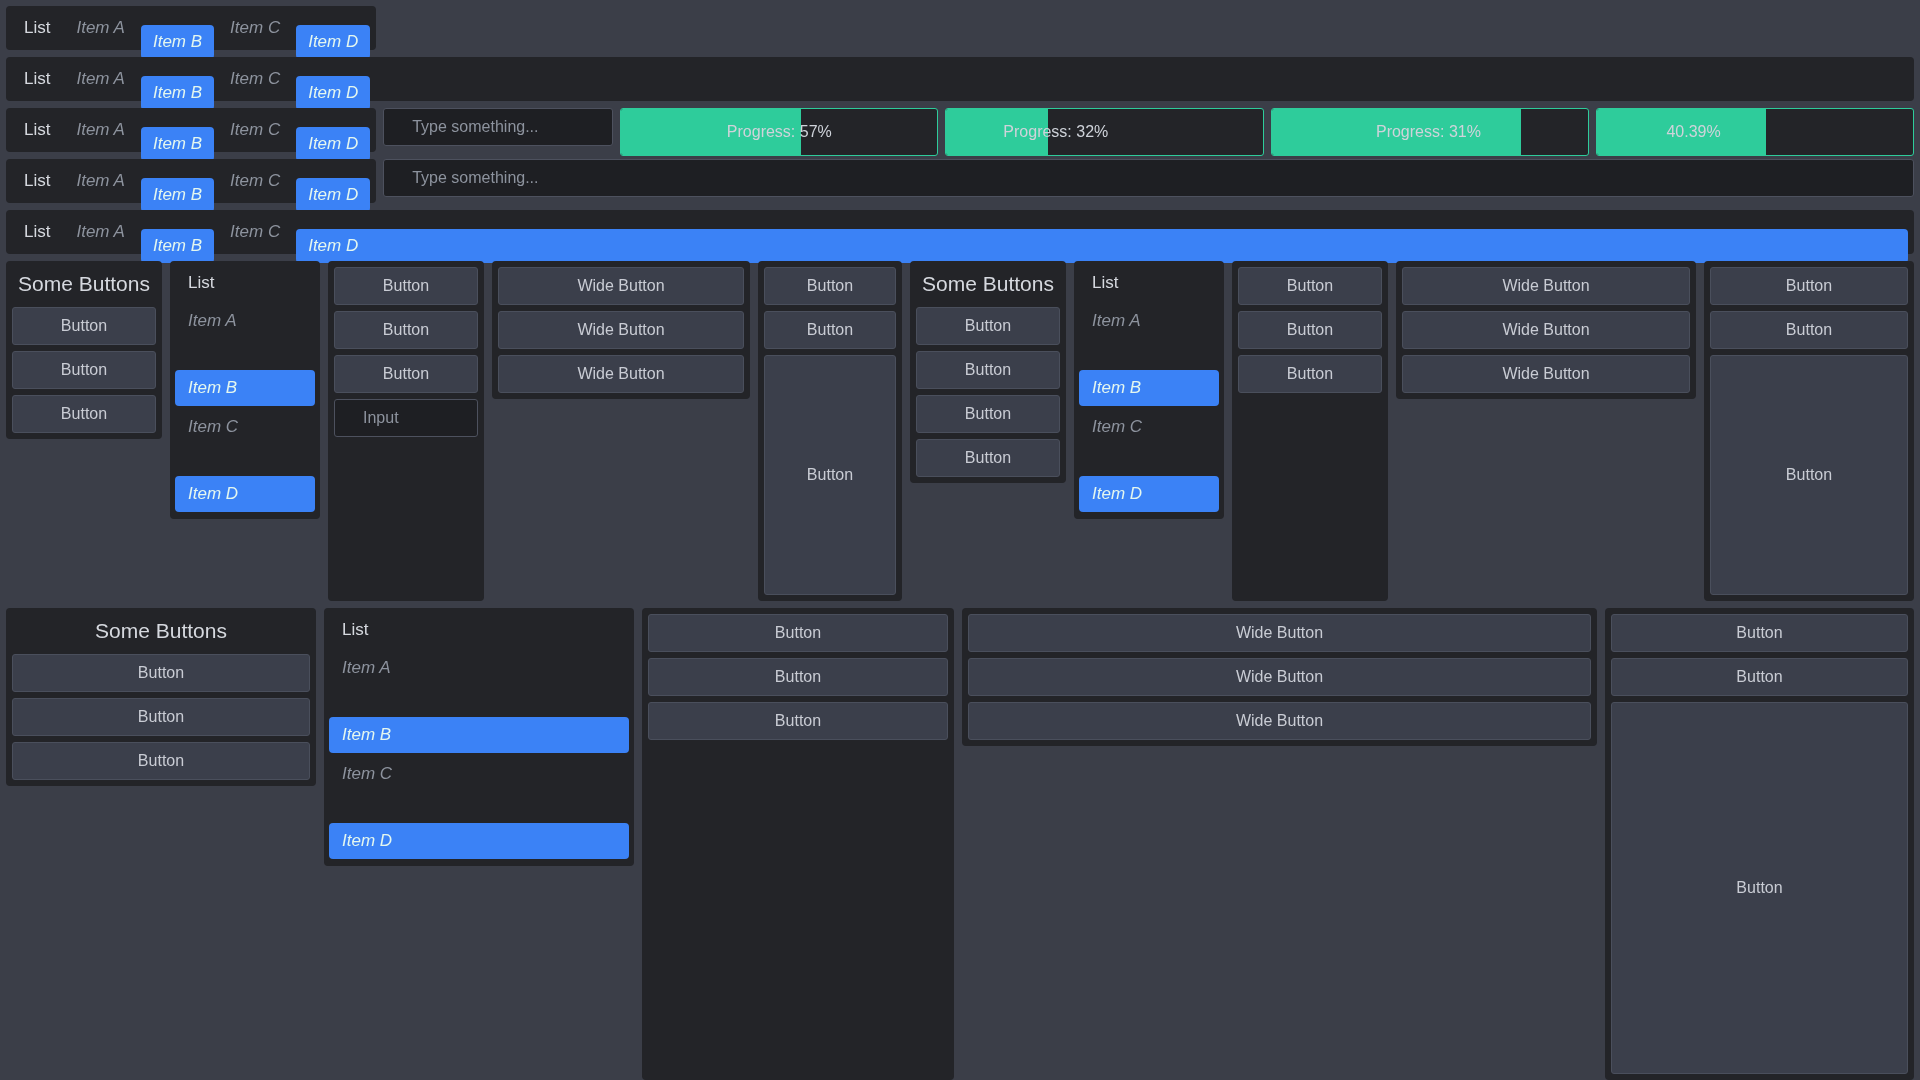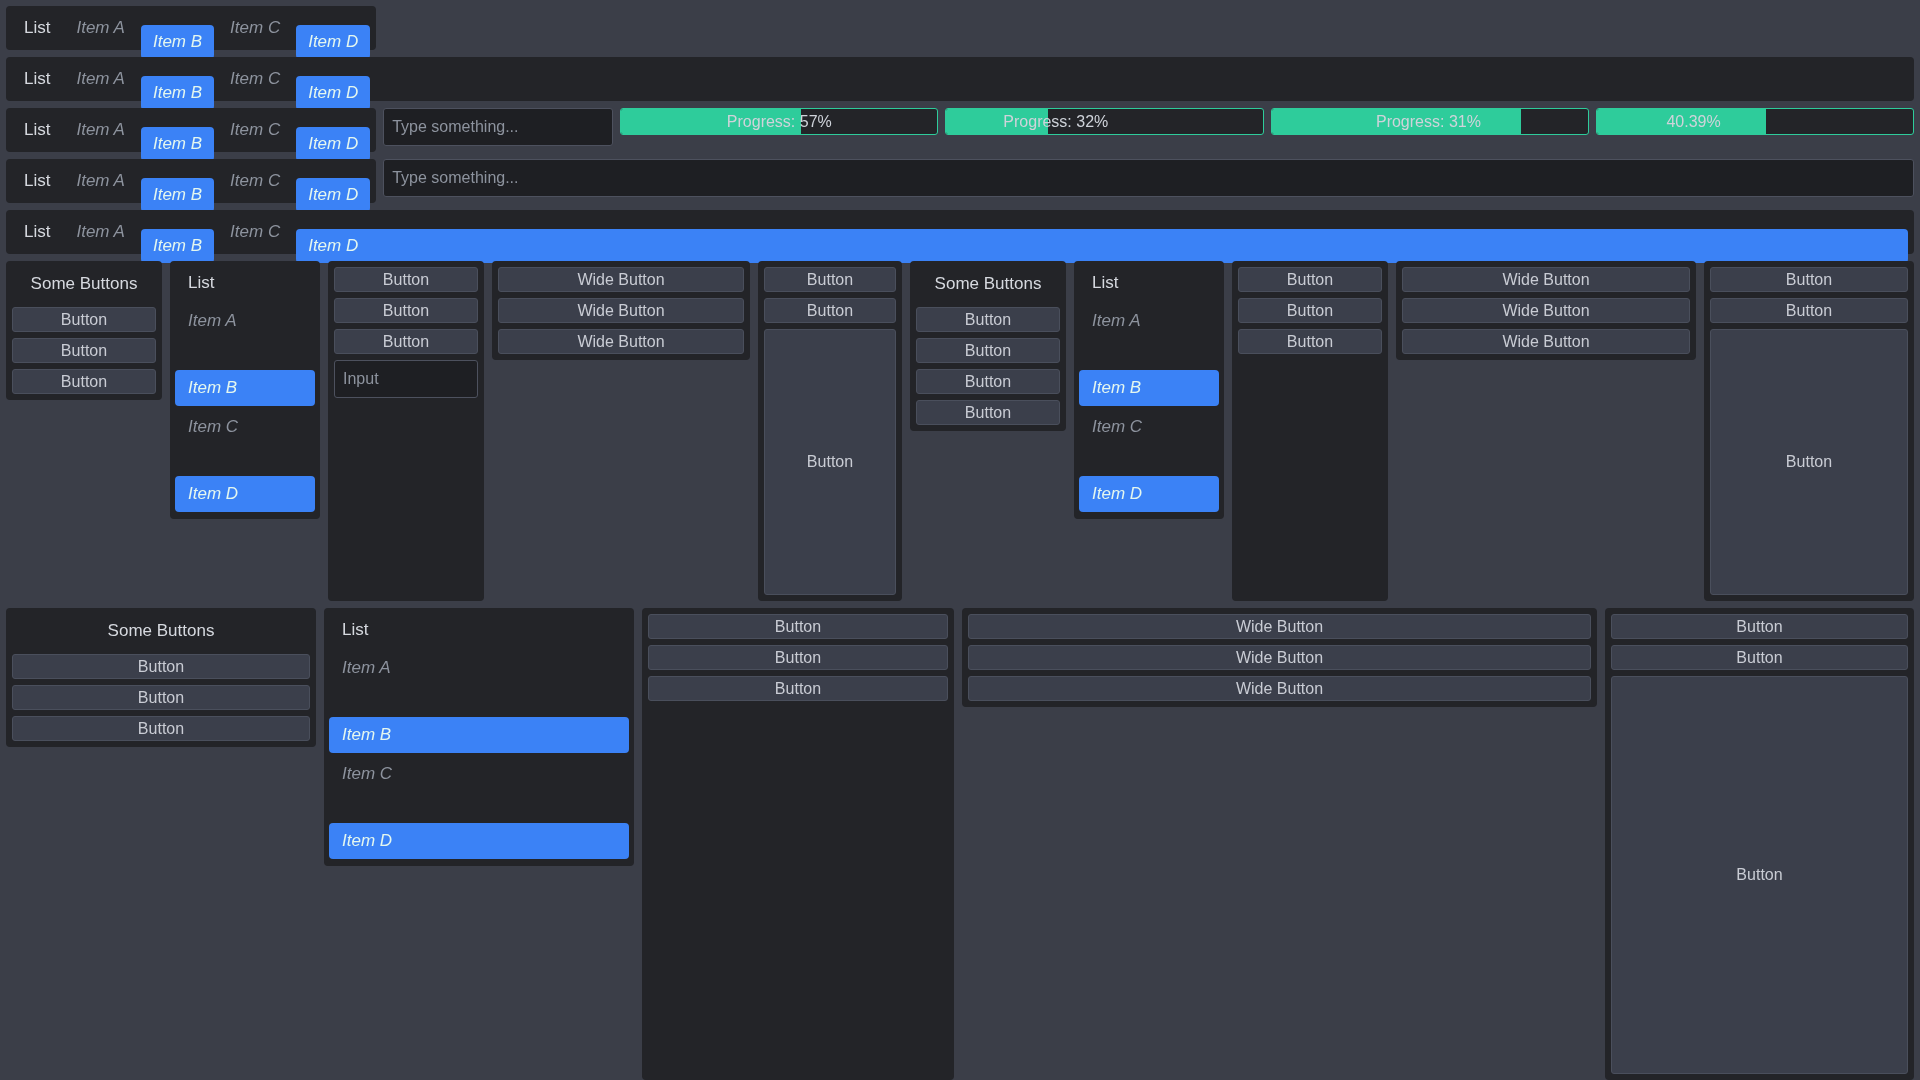--- a/index.html
+++ b/index.html
@@ -9,21 +9,21 @@
     font-family: "Liberation Sans", sans-serif;
     overflow: hidden;
   }
   body { padding: 6px 6px 0 6px; display: flex; flex-direction: column; gap: 7px; }
   .btn {
     background: #3b3f4b;
     border: 1px solid #4a4f5c;
     border-radius: 3px;
     color: #c9ccd4;
     font-size: 16px;
-    height: 25px;
+    height: 38px;
     display: flex; align-items: center; justify-content: center;
     white-space: nowrap;
   }
   .item {
     font-size: 17px;
     color: #8d939e;
     height: 36px;
     padding: 0 13px;
     display: flex; align-items: center;
     border-radius: 4px;
@@ -38,26 +38,26 @@
     white-space: nowrap;
   }
   .input {
     background: #1e1f23;
     border: 1px solid #4d515e;
     border-radius: 3px;
     color: #8d939e;
     font-size: 16px;
     height: 38px;
     display: flex; align-items: center;
-    padding: 0 8px;
+    padding: 0 28px;
     white-space: nowrap;
     overflow: hidden;
   }
   .group-title {
-    font-size: 17px; color: #d6d9df;
+    font-size: 21px; color: #d6d9df;
     height: 34px;
     display: flex; align-items: center; justify-content: center;
     white-space: nowrap;
   }
 
   
   .bar-row { display: flex; align-items: stretch; gap: 7px; height: 44px; }
   .hlist {
     background: #232428;
     border-radius: 4px;
@@ -72,21 +72,21 @@
   .hlist.grow .item.sel.stretch { flex: 1 1 auto; }
 
   .bar-row .input.flex { flex: 1 1 auto; min-width: 0; }
 
   
   .prog {
     position: relative;
     border: 1px solid #2ecc9b;
     border-radius: 3px;
     background: #232428;
-    height: 27px;
+    height: 48px;
     overflow: hidden;
     flex: 1 1 0;
     min-width: 0;
   }
   .prog .fill {
     position: absolute; left: 0; top: 0; bottom: 0;
     background: #2ecc9b;
   }
   .prog .lab {
     position: absolute; inset: 0;

